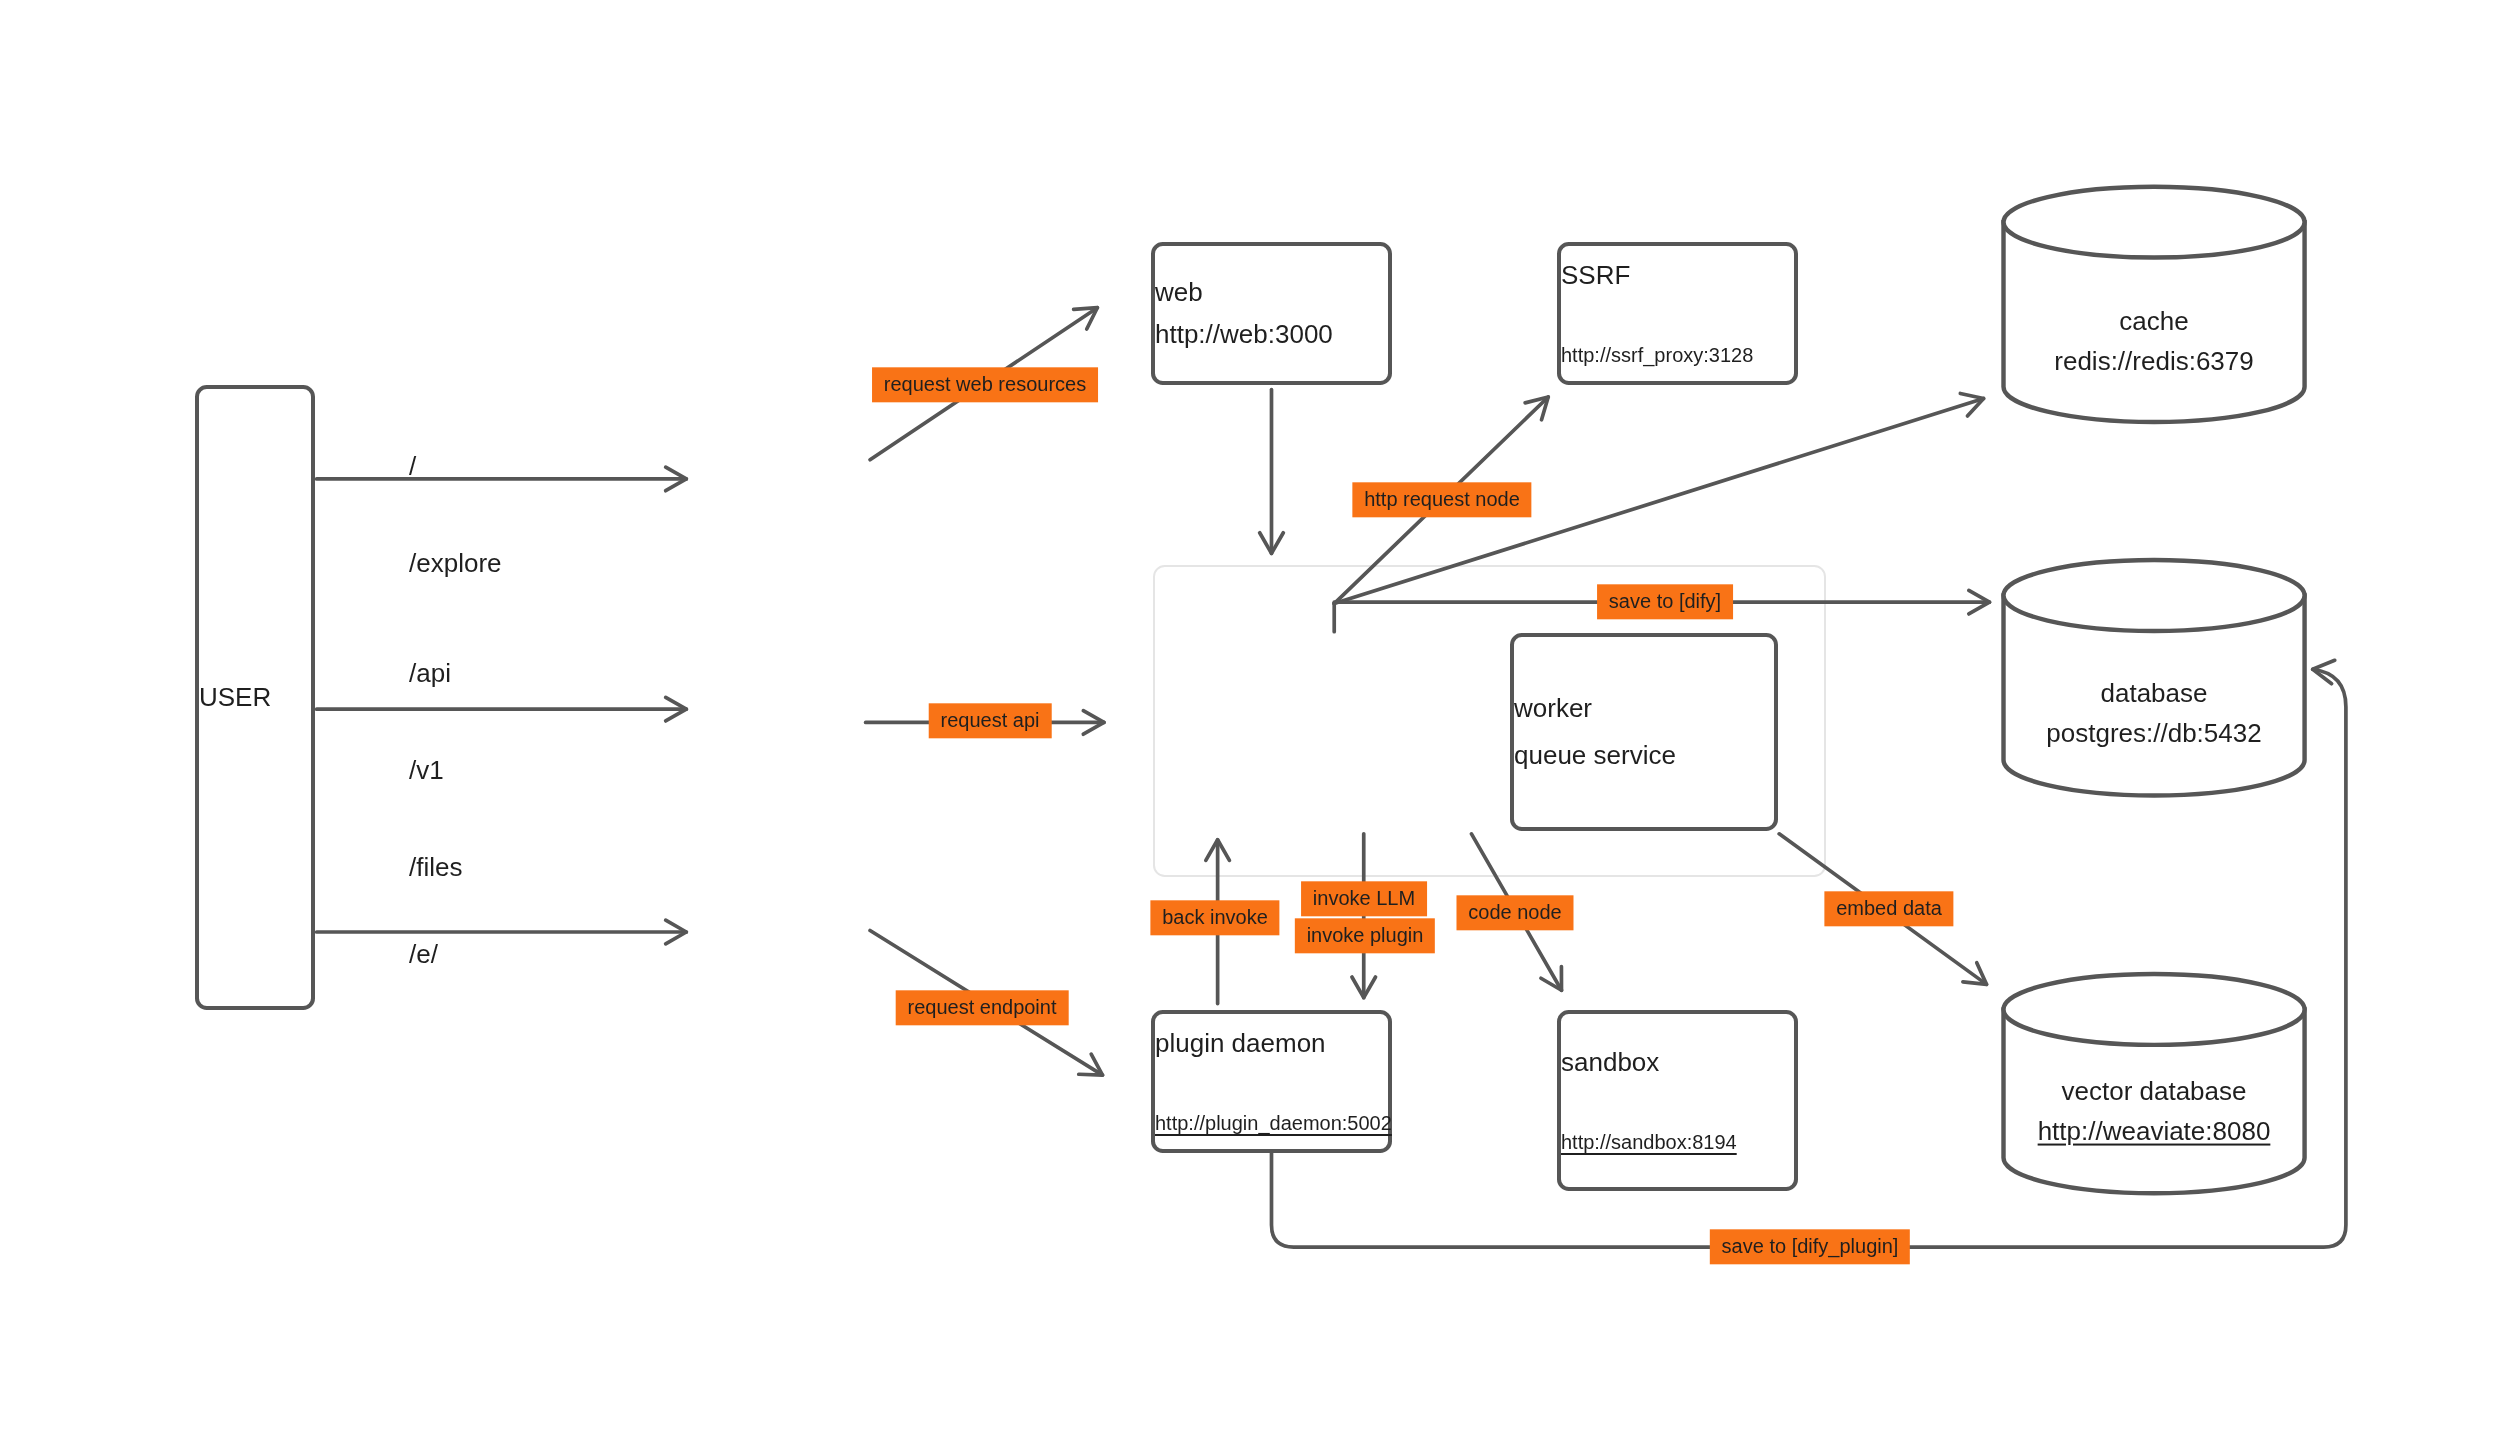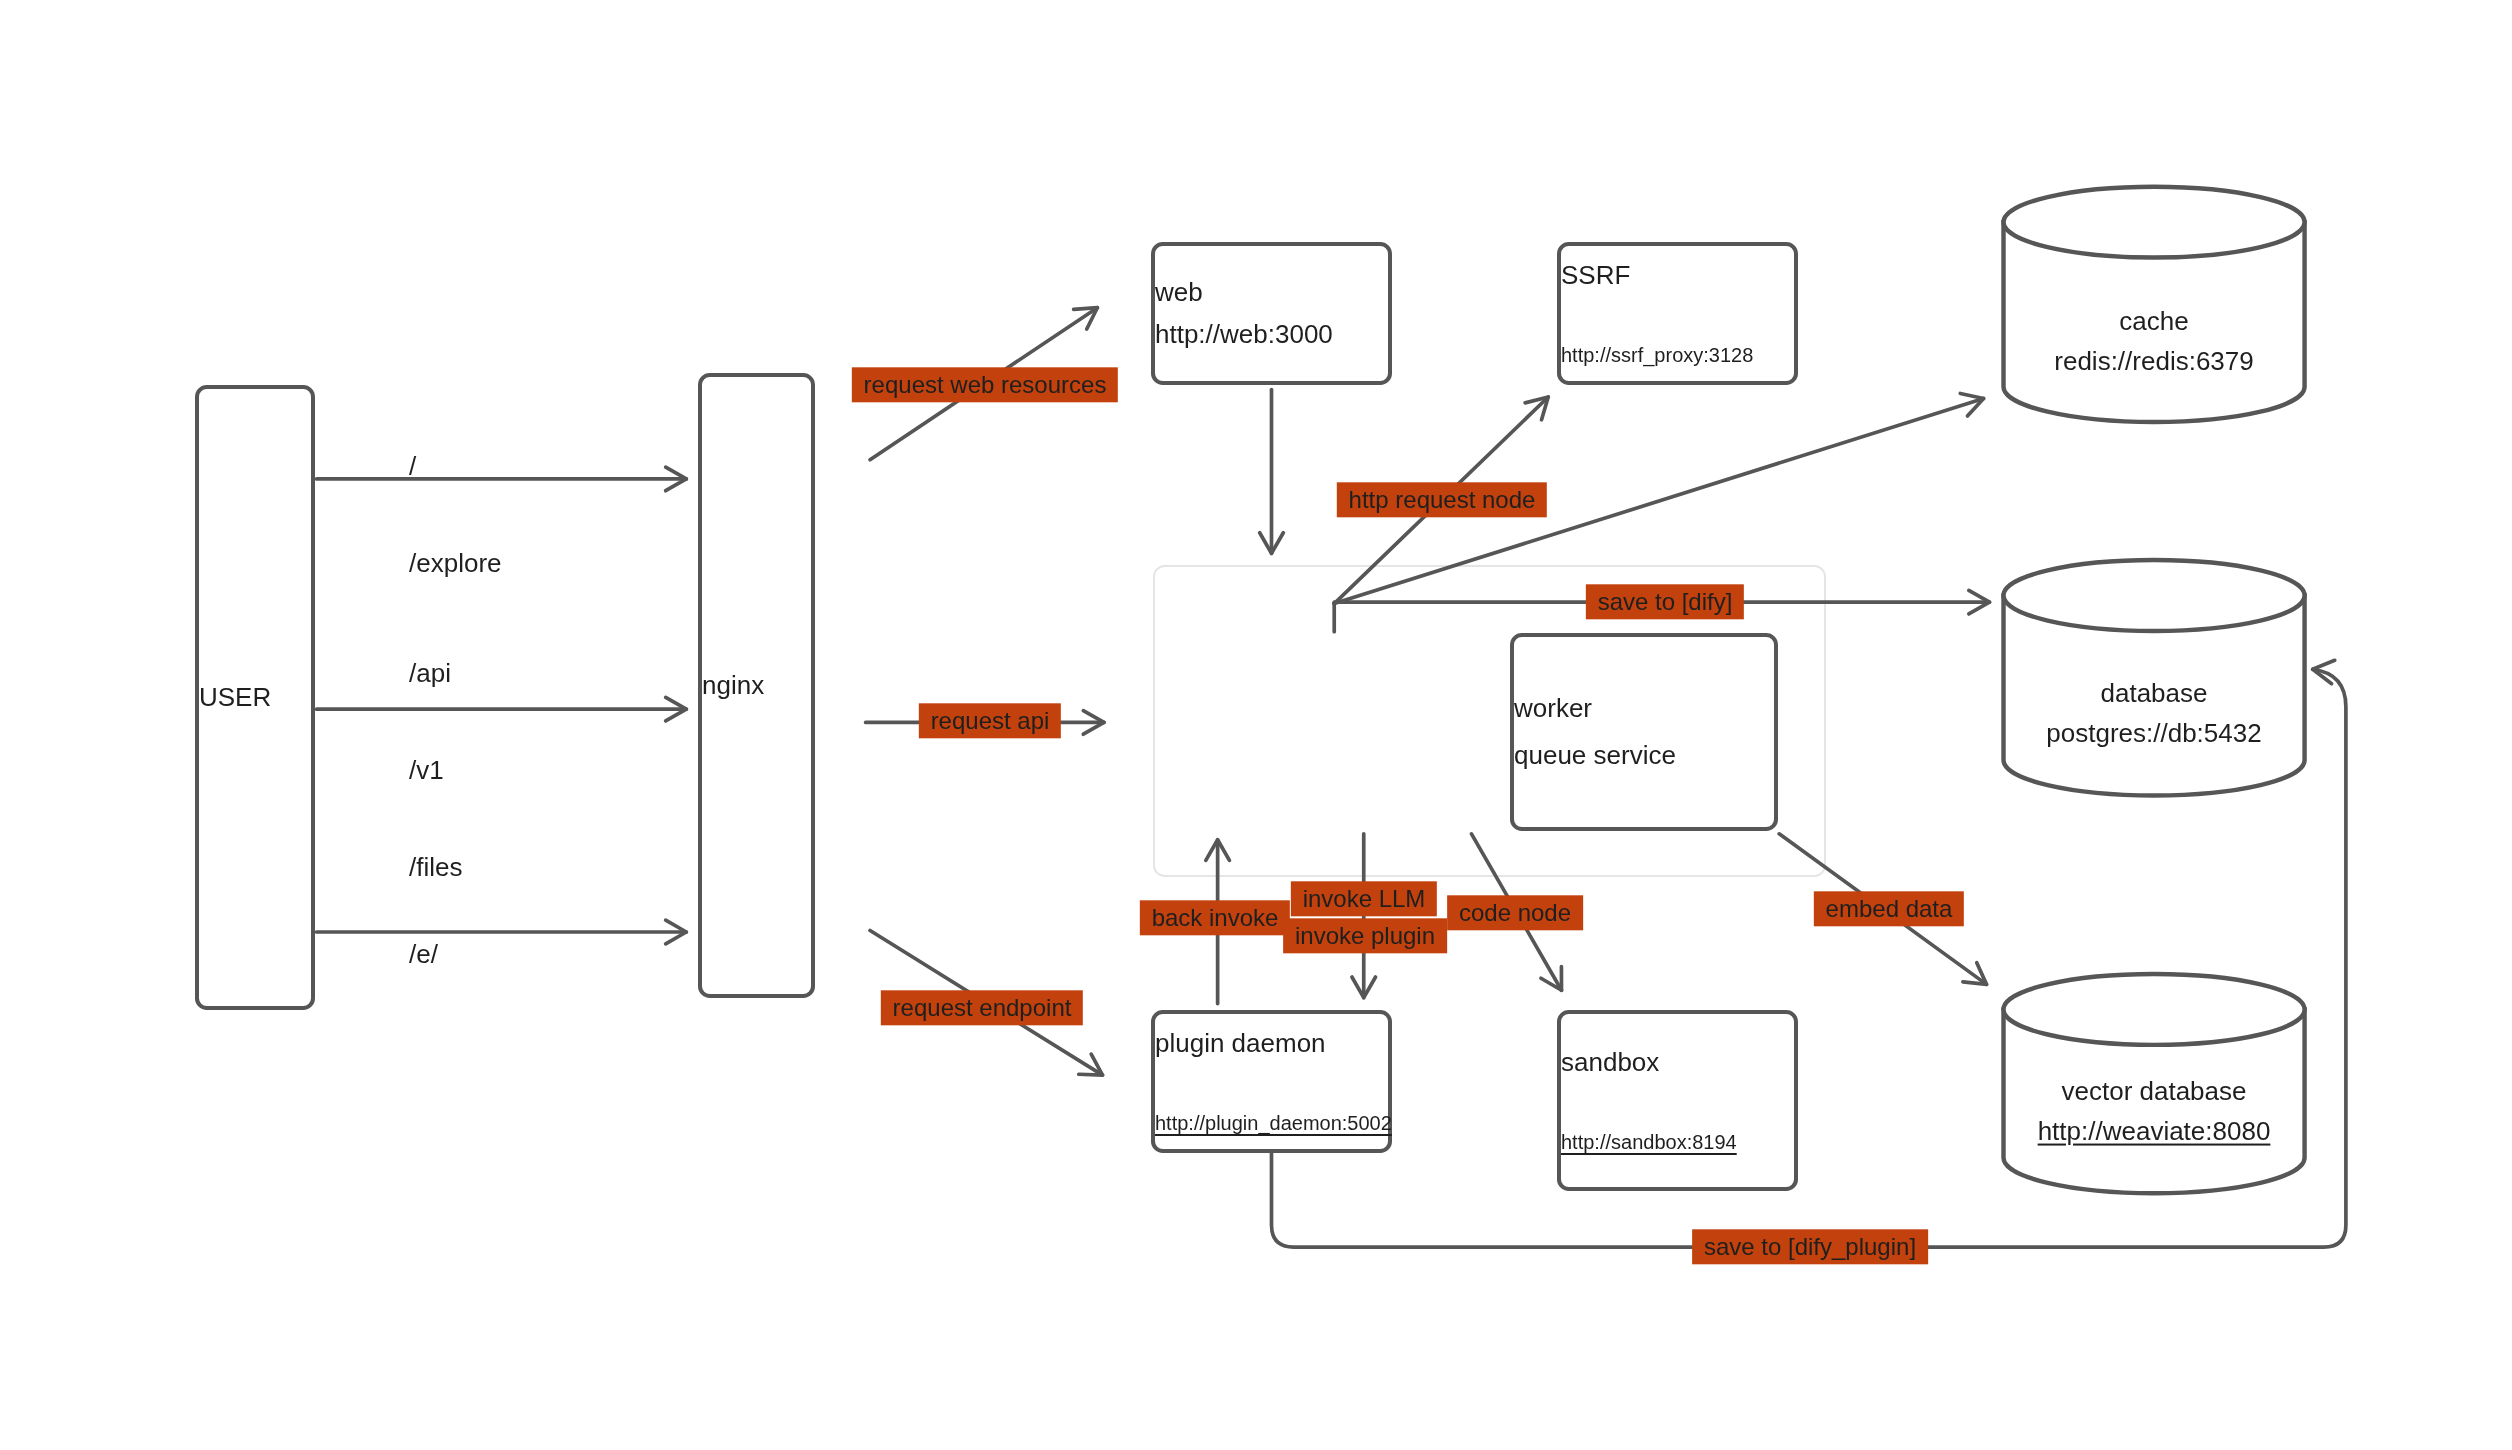--- a/index.html
+++ b/index.html
@@ -43,23 +43,23 @@
     align-items: center;
     gap: 8.9px;
     font-size: 26px;
     line-height: 31px;
     text-align: center;
     white-space: nowrap;
   }
   .edge-label {
     position: absolute;
     transform: translate(-50%, -50%);
-    font-size: 24px;
+    font-size: 20px;
     line-height: 31px;
-    background: #c2410c;
+    background: #f97316;
     padding: 2.2px 11.8px;
     white-space: nowrap;
   }
   .path-label {
     position: absolute;
     font-size: 26px;
     white-space: pre;
   }
   .path-label div { line-height: 35px; }
 </style>
@@ -103,23 +103,20 @@
       <path d="M1994 1130 L2116 1342" marker-end="url(#arrow)"></path>
       <path d="M2411 1130 L2692 1334" marker-end="url(#arrow)"></path>
       <path d="M1723 1562 V1660 Q1723 1690 1753 1690 H3149 Q3179 1690 3179 1660 V958 Q3179 913 3134 907" marker-end="url(#arrow)"></path>
     </g>
   </svg>
 
   <div class="node" style="left:195px; top:385px; width:120px; height:625px;">
     <div class="title">USER</div>
   </div>
 
-  <div class="node" style="left:698px; top:373px; width:117px; height:625px;">
-    <div class="title">nginx</div>
-  </div>
 
   <div class="node" style="left:1151px; top:242px; width:241px; height:143px;">
     <div class="title">web</div>
     <div class="subtitle">http://web:3000</div>
   </div>
 
   <div class="node" style="left:1557px; top:242px; width:241px; height:143px;">
     <div class="title">SSRF</div>
     <div class="subtitle small">http://ssrf_proxy:3128</div>
   </div>

